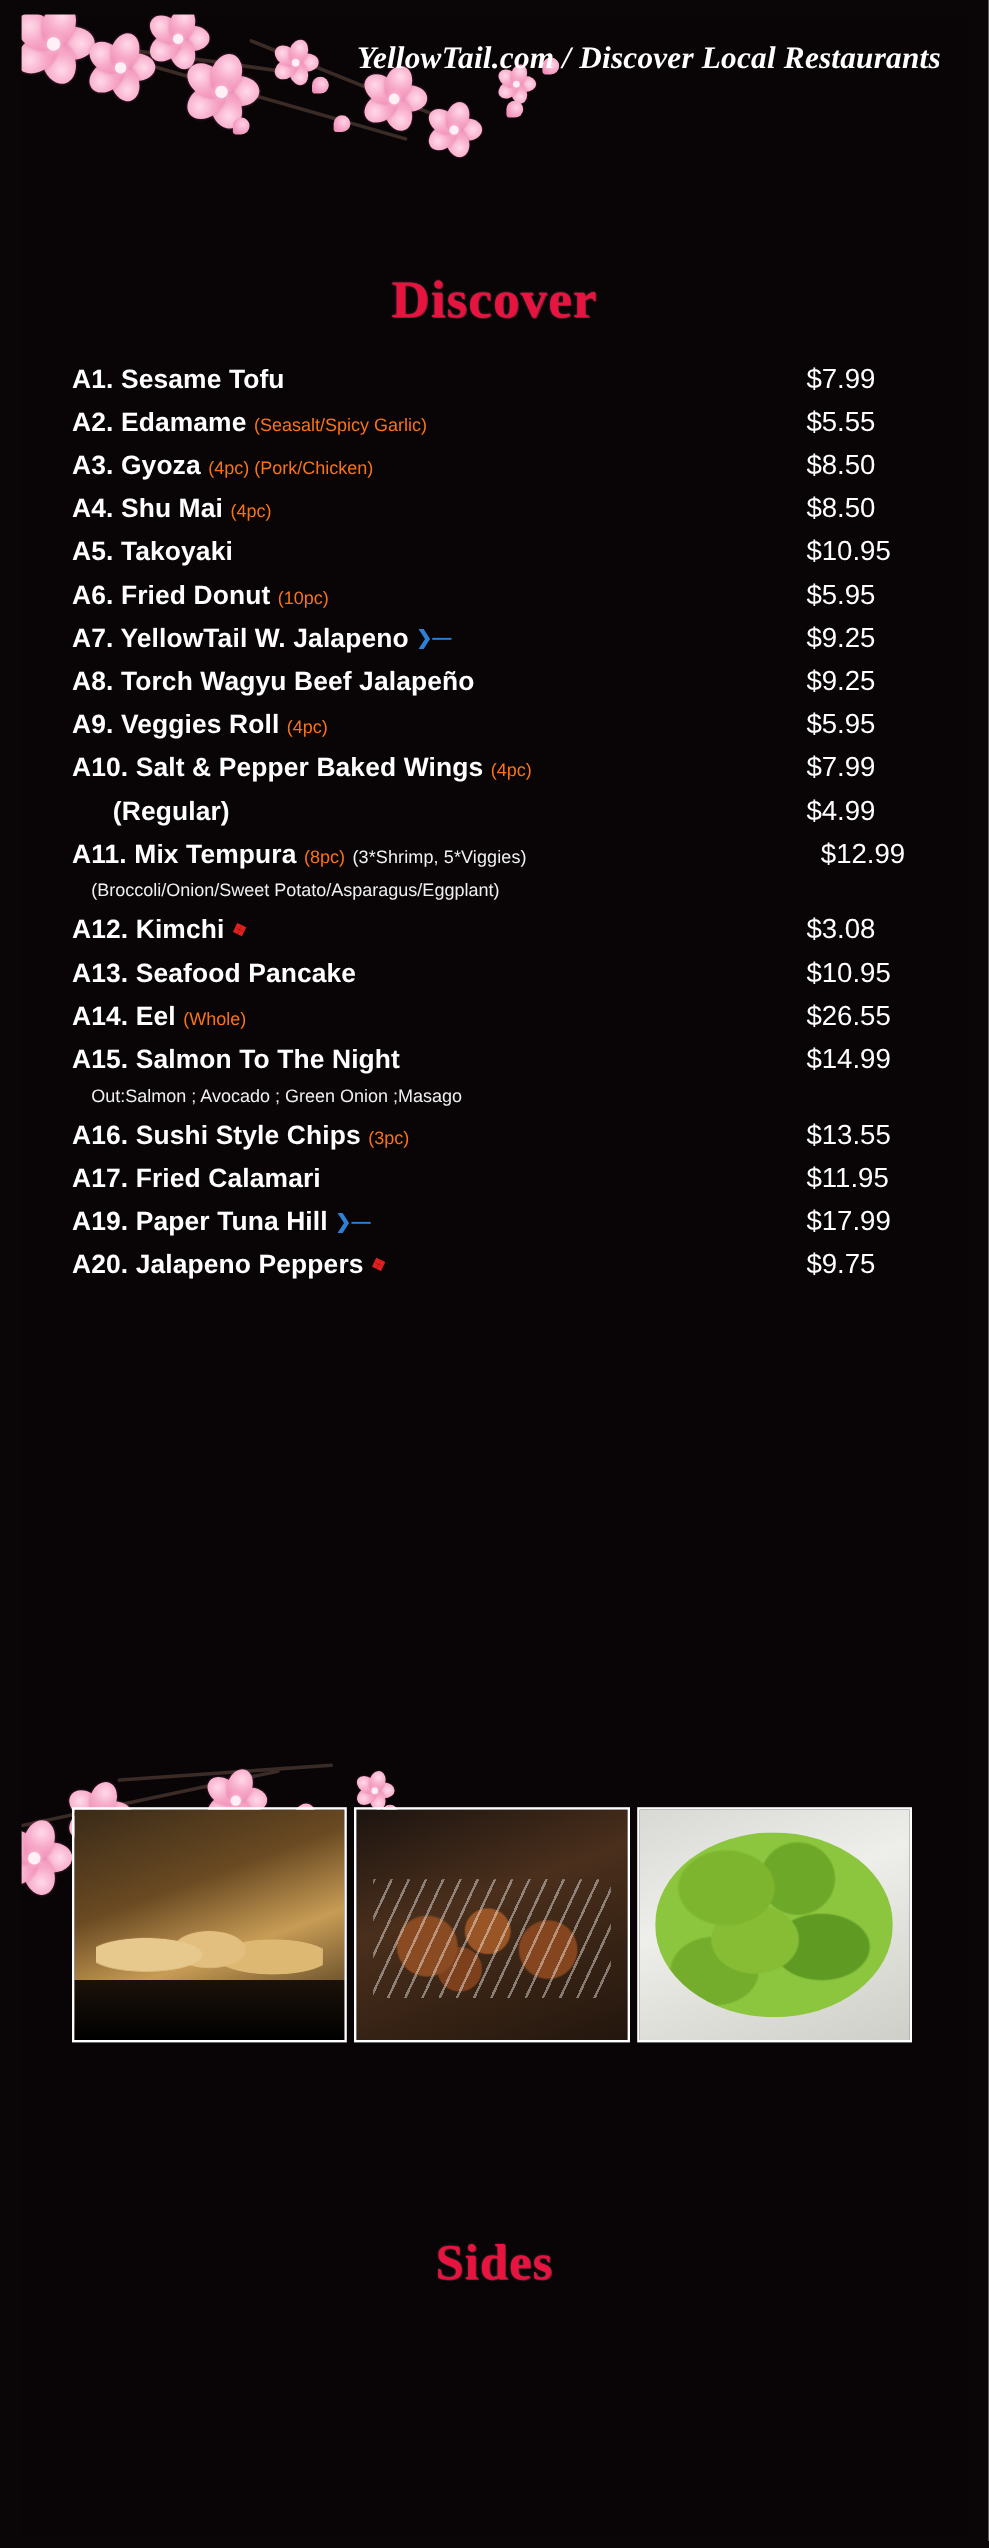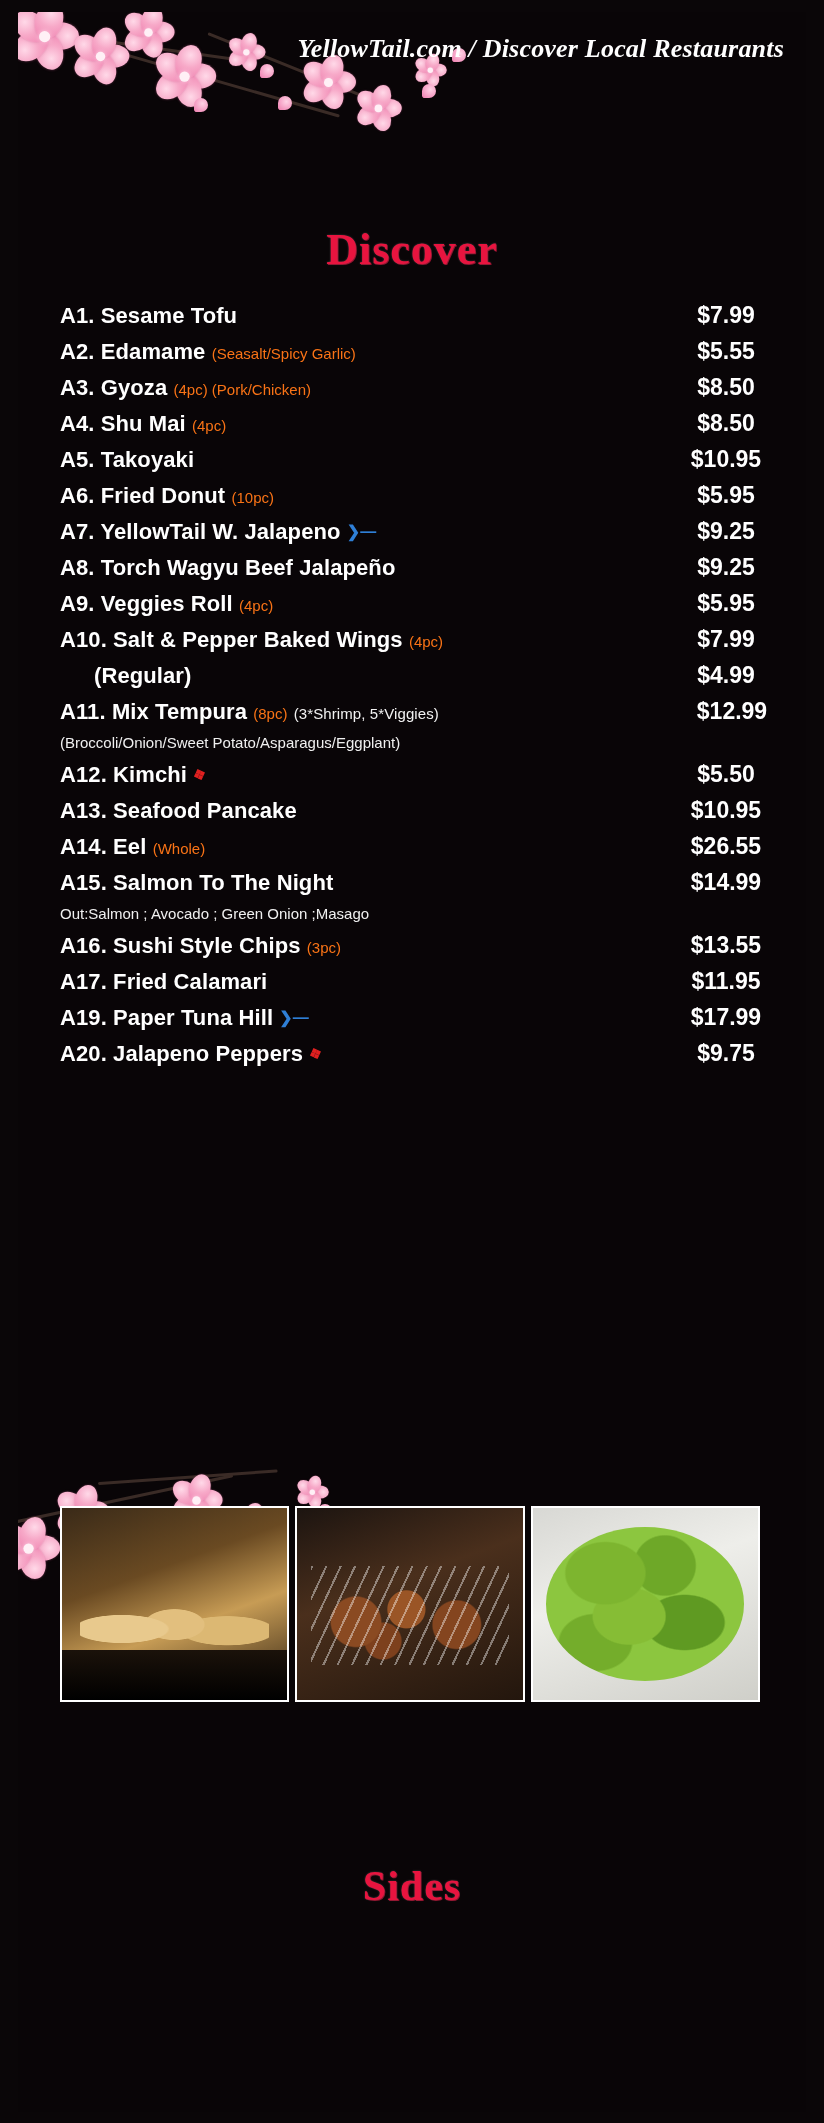--- a/index.html
+++ b/index.html
@@ -130,31 +130,31 @@
     letter-spacing: 0;
   }
   .item-note2 {
     font-size: 15px;
     font-weight: normal;
     color: #f2f2f2;
   }
   .price {
     color: #ffffff;
     font-size: 23px;
-    font-weight: bold;
+    font-weight: normal;
     min-width: 108px;
-    text-align: center;
+    text-align: left;
     padding-left: 10px;
   }
   .price.narrow { min-width: 96px; }
   .sub-line {
     color: #f0f0f0;
     font-size: 15px;
     font-weight: normal;
-    margin: 2px 0 10px 0;
+    margin: 2px 0 10px 16px;
   }
   .sub-line.tight { margin: 0 0 2px 0; }
   .spicy {
     display: inline-block;
     color: #e02020;
     font-size: 15px;
     transform: translateY(-2px) rotate(-20deg);
   }
   .fish {
     display: inline-block;
@@ -404,21 +404,21 @@
           <span class="item-note2">(3*Shrimp, 5*Viggies)</span></div>
         <div class="price narrow">$12.99</div>
       </div>
 
       <div class="sub-line">(Broccoli/Onion/Sweet Potato/Asparagus/Eggplant)</div>
 
       <div class="menu-row">
         <div class="item-main"><span>A12.</span>
           <span>Kimchi</span>
           <span class="spicy">❖</span></div>
-        <div class="price">$5.50</div>
+        <div class="price">$3.08</div>
       </div>
 
       <div class="menu-row">
         <div class="item-main"><span>A13.</span>
           <span>Seafood Pancake</span></div>
         <div class="price">$10.95</div>
       </div>
 
       <div class="menu-row">
         <div class="item-main"><span>A14.</span>

